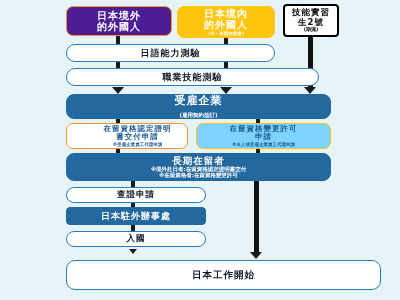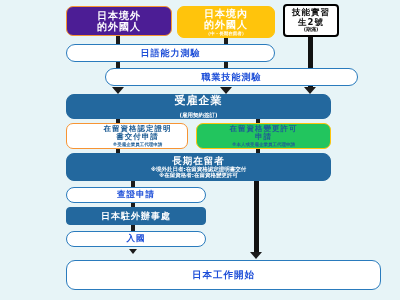--- a/index.html
+++ b/index.html
@@ -14,23 +14,23 @@
   .box{position:absolute;box-sizing:border-box;display:flex;
        flex-direction:column;align-items:center;justify-content:center;
        text-align:center;line-height:1.12;}
 
   
   .orange-fill{background:#4c1d95;border:1px solid #f79433;border-radius:7px;color:#ffffff;}
   .yellow-fill{background:#ffc40c;border:1px solid #ffc40c;border-radius:7px;color:#ffffff;}
   .black-out  {background:#ffffff;border:2px solid #000000;border-radius:4px;color:#111111;}
   .blue-fill  {background:#23689e;border:1px solid #23689e;border-radius:8px;color:#ffffff;}
   .blue-fill-sq{background:#23689e;border:1px solid #23689e;border-radius:4px;color:#ffffff;}
-  .white-blue {background:#ffffff;border:1px solid #2a7bbd;border-radius:9px;color:#1d4ed8;}
+  .white-blue {background:#ffffff;border:1px solid #2a7bbd;border-radius:9px;color:#0f172a;}
   .white-orange{background:#ffffff;border:1.5px solid #f79433;border-radius:7px;color:#1f5d94;}
-  .white-yellow{background:#22c55e;border:1.5px solid #ffc40c;border-radius:7px;color:#1f5d94;}
+  .white-yellow{background:#7dd3fc;border:1.5px solid #ffc40c;border-radius:7px;color:#1f5d94;}
 
   .t-main{font-weight:bold;letter-spacing:1px;}
   .t-sub {font-weight:bold;letter-spacing:0px;}
 
   
   .vline{position:absolute;background:#1b1b1b;}
   .vline-thick{position:absolute;background:#111111;}
   .arrow{position:absolute;width:0;height:0;
          border-left:6px solid transparent;border-right:6px solid transparent;
          border-top:7px solid #1b1b1b;}
@@ -65,21 +65,21 @@
 
   <div class="vline-thick" style="left:308px;top:37px;width:5px;height:50px;"></div>
 
   <div class="box white-blue" style="left:66px;top:44px;width:209px;height:18px;">
     <div class="t-main" style="font-size:9px;">日語能力測驗</div>
   </div>
 
   <div class="vline" style="left:116px;top:62px;width:4px;height:6px;"></div>
   <div class="vline" style="left:224px;top:62px;width:4px;height:6px;"></div>
 
-  <div class="box white-blue" style="left:66px;top:68px;width:253px;height:18px;margin-left:39px;">
+  <div class="box white-blue" style="left:66px;top:68px;width:253px;height:18px;">
     <div class="t-main" style="font-size:9px;">職業技能測驗</div>
   </div>
 
   <div class="arrow" style="left:112px;top:87px;"></div>
   <div class="arrow" style="left:220px;top:87px;"></div>
   <div class="arrow" style="left:304px;top:87px;"></div>
 
   <div class="box blue-fill" style="left:66px;top:94px;width:265px;height:25px;justify-content:space-between;">
     <div class="t-main" style="font-size:11px;">受雇企業</div>
     <div class="t-sub" style="font-size:5.5px;margin-top:1px;">(雇用契約簽訂)</div>

